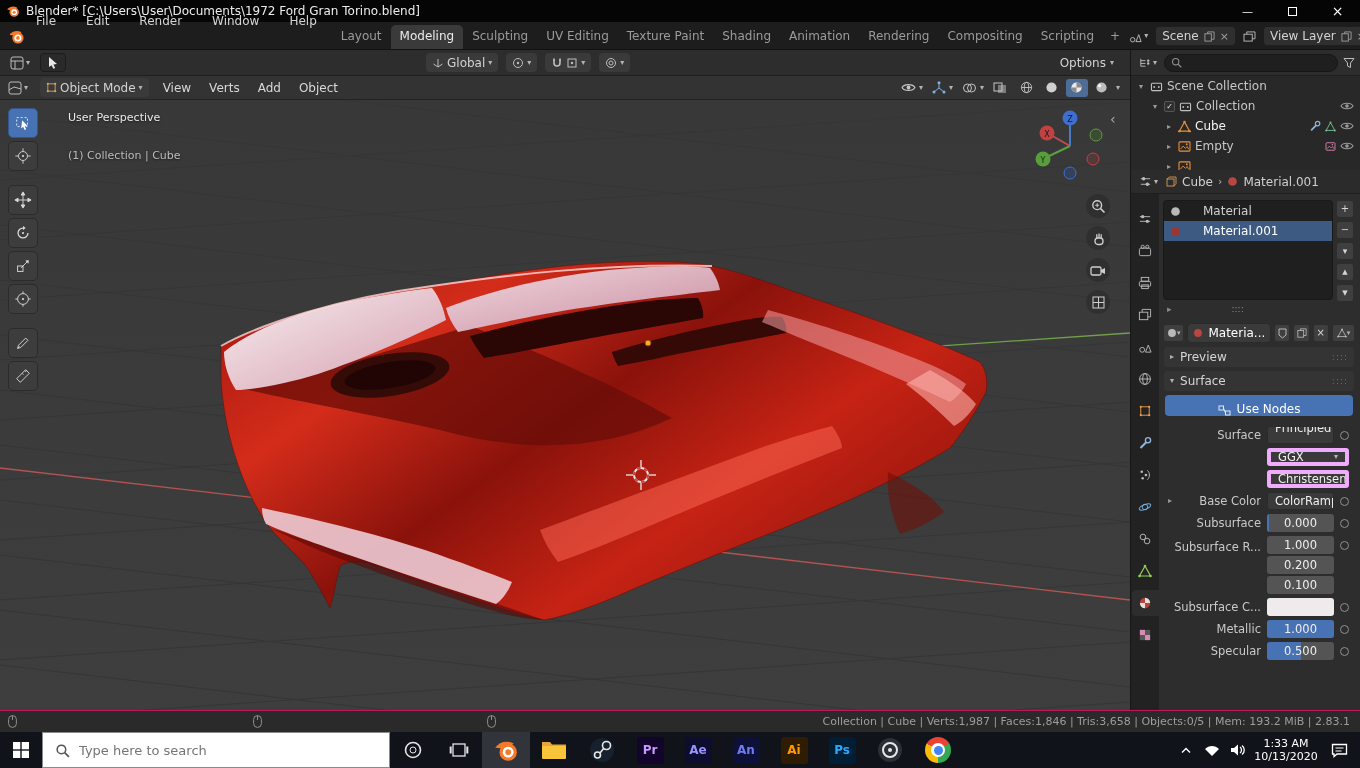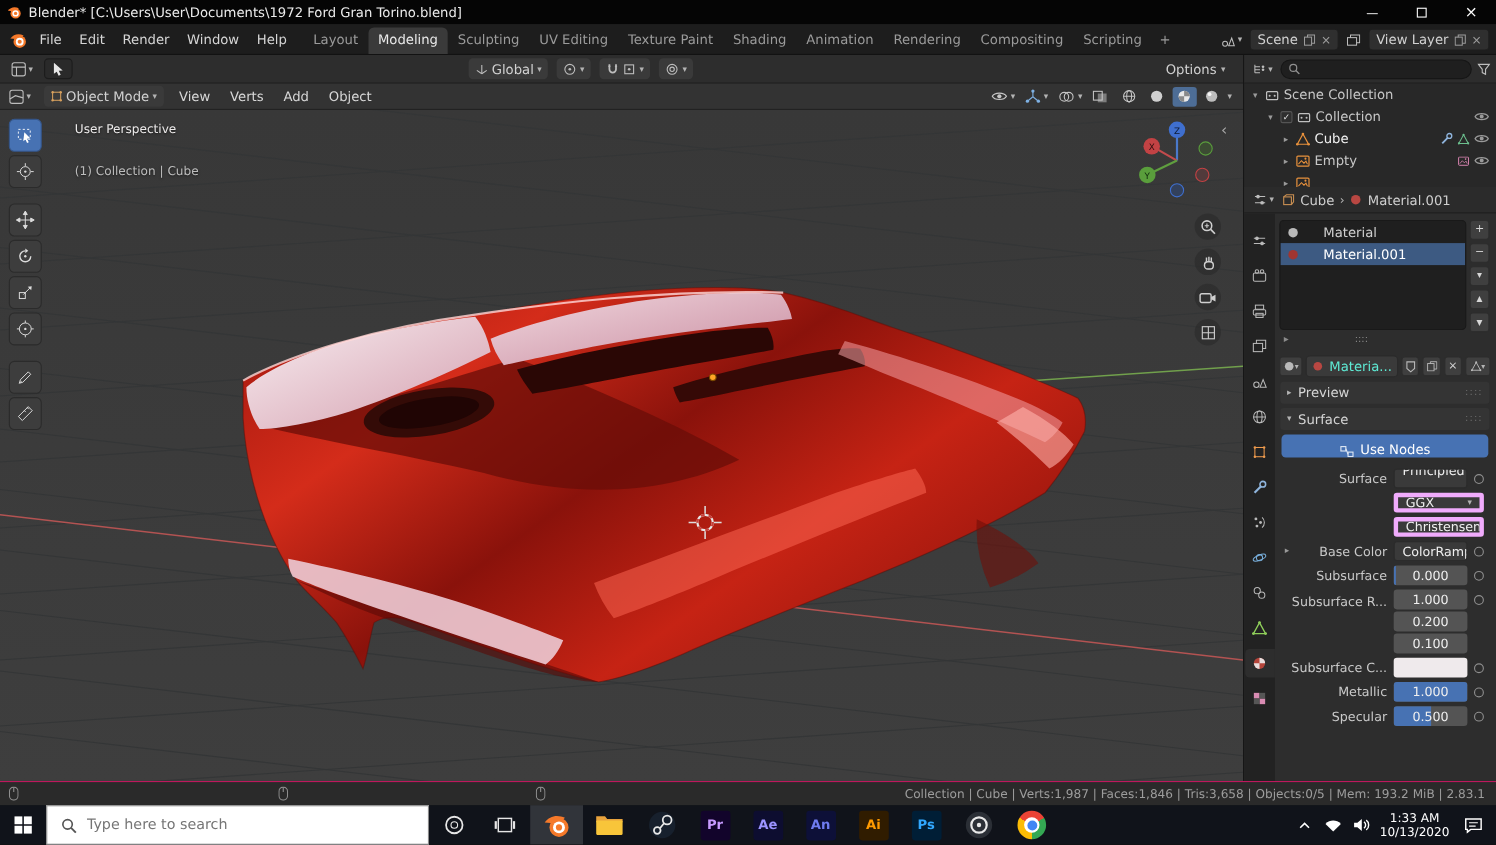--- a/index.html
+++ b/index.html
@@ -11,21 +11,21 @@
   
   .titlebar{height:22px;background:#050505;display:flex;align-items:center;padding-left:6px;gap:6px}
   .titlebar .title{color:#ececec;font-size:12px;white-space:nowrap}
   .tb-controls{margin-left:auto;display:flex;height:100%}
   .tb-btn{width:45px;height:100%;display:flex;align-items:center;justify-content:center;color:#fff;font-size:11px;cursor:default}
   .tb-maxbox{width:9px;height:9px;border:1px solid #fff}
 
   
   .topbar{height:28px;background:#1d1d1d;display:flex;align-items:flex-end;border-bottom:1px solid #121212}
   .blender-logo{margin:0 4px 4px 8px;flex:none}
-  .menus{display:flex;align-items:center;gap:2px;margin-bottom:3px}
+  .menus{display:flex;align-items:center;gap:16px;margin-bottom:18px}
   .menu-item{padding:3px 7px;color:#d6d6d6;border-radius:3px;white-space:nowrap}
   .ws-tabs{display:flex;align-items:flex-end;margin-left:8px}
   .ws-tab{padding:4px 9px 6px;color:#9b9b9b;font-size:12px;border-radius:5px 5px 0 0;white-space:nowrap}
   .ws-tab.active{background:#3a3a3a;color:#eaeaea}
   .ws-add{padding:4px 7px 6px;color:#9b9b9b}
   .top-right{margin-left:auto;display:flex;align-items:center;gap:5px;padding:0 6px 3px 0;flex:none}
   .mini-iconbtn{display:flex;align-items:center;gap:2px;color:#bdbdbd;padding:1px 2px}
   .pill{display:flex;align-items:center;gap:5px;background:#2f2f2f;border:1px solid #1e1e1e;border-radius:4px;height:20px;padding:0 6px;color:#d2d2d2;white-space:nowrap}
   .pill .px{color:#9d9d9d;font-size:11px}
   .dd{font-size:8px;color:#b3b3b3;line-height:1}
@@ -84,21 +84,21 @@
   .pcontent{flex:1;overflow:hidden;padding:6px 5px 0 4px}
   .slots{display:flex;gap:3px}
   .slots-list{flex:1;background:#1f1f1f;border:1px solid #191919;border-radius:4px;overflow:hidden;height:100px}
   .slot-row{height:20px;display:flex;align-items:center;gap:22px;padding:0 6px;color:#cfcfcf}
   .slot-row.active{background:#3d5a82;color:#fff}
   .slots-btns{width:19px;display:flex;flex-direction:column;gap:3px}
   .sq-btn{width:18px;height:18px;background:#3f3f3f;border:1px solid #2d2d2d;border-radius:3px;display:flex;align-items:center;justify-content:center;color:#d6d6d6;font-size:10px;line-height:1}
   .sq-btn.small{font-size:7px}
   .slots-footer{height:14px;display:flex;align-items:center;color:#8b8b8b;font-size:9px;padding:0 4px;gap:60px}
   .mat-row{display:flex;align-items:center;gap:3px;margin:7px 0 4px}
-  .name-field{flex:1;height:20px;background:#3a3a3a;border:1px solid #2a2a2a;border-radius:4px;display:flex;align-items:center;gap:5px;padding:0 5px;color:#5eead4}
+  .name-field{flex:1;height:20px;background:#3a3a3a;border:1px solid #2a2a2a;border-radius:4px;display:flex;align-items:center;gap:5px;padding:0 5px;color:#ffffff}
   .panel-hdr{height:20px;background:#343434;border-radius:3px;display:flex;align-items:center;gap:6px;padding:0 6px;margin:4px 1px;color:#d5d5d5}
   .panel-hdr .grip{margin-left:auto;color:#6c6c6c;font-size:9px;letter-spacing:1px}
   .use-nodes{height:21px;background:#4772b3;border-radius:4px;margin:4px 2px 8px;display:flex;align-items:flex-end;justify-content:center;gap:6px;color:#fff}
   .prow{position:relative;display:flex;align-items:center;gap:6px;padding:2px 6px 2px 0;min-height:22px}
   .prow.vtop{align-items:flex-start}
   .plabel{width:98px;flex:none;text-align:right;color:#c9c9c9;font-size:11.5px}
   .prow .exp{position:absolute;left:5px;top:6px;font-size:8px;color:#9a9a9a}
   .wfield{flex:1;height:18px;border-radius:3px;display:flex;align-items:center;color:#efefef;font-size:11.5px;overflow:hidden;position:relative}
   .w-menu{background:#3a3a3a;border:1px solid #2b2b2b;padding:0 7px}
   .w-drop{background:#3a3a3a;border:4px solid #f0abfc;padding:0 7px;justify-content:space-between}

